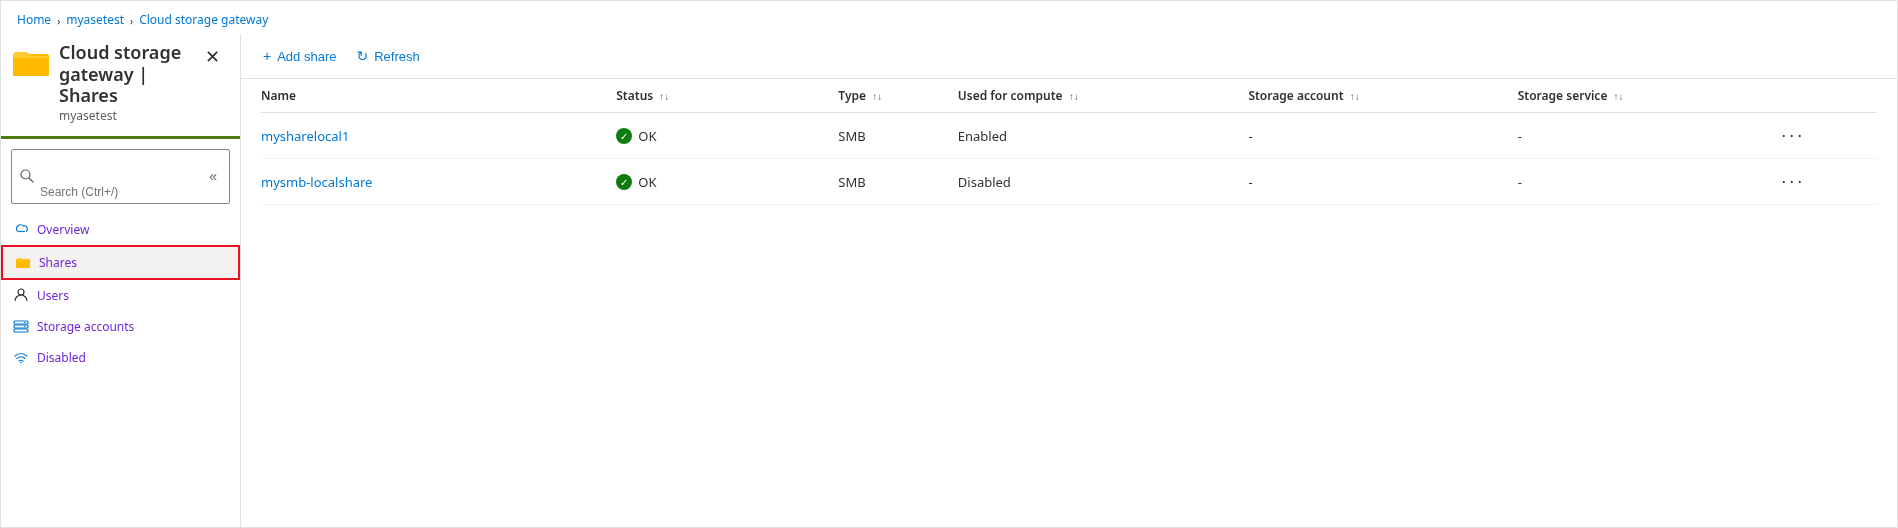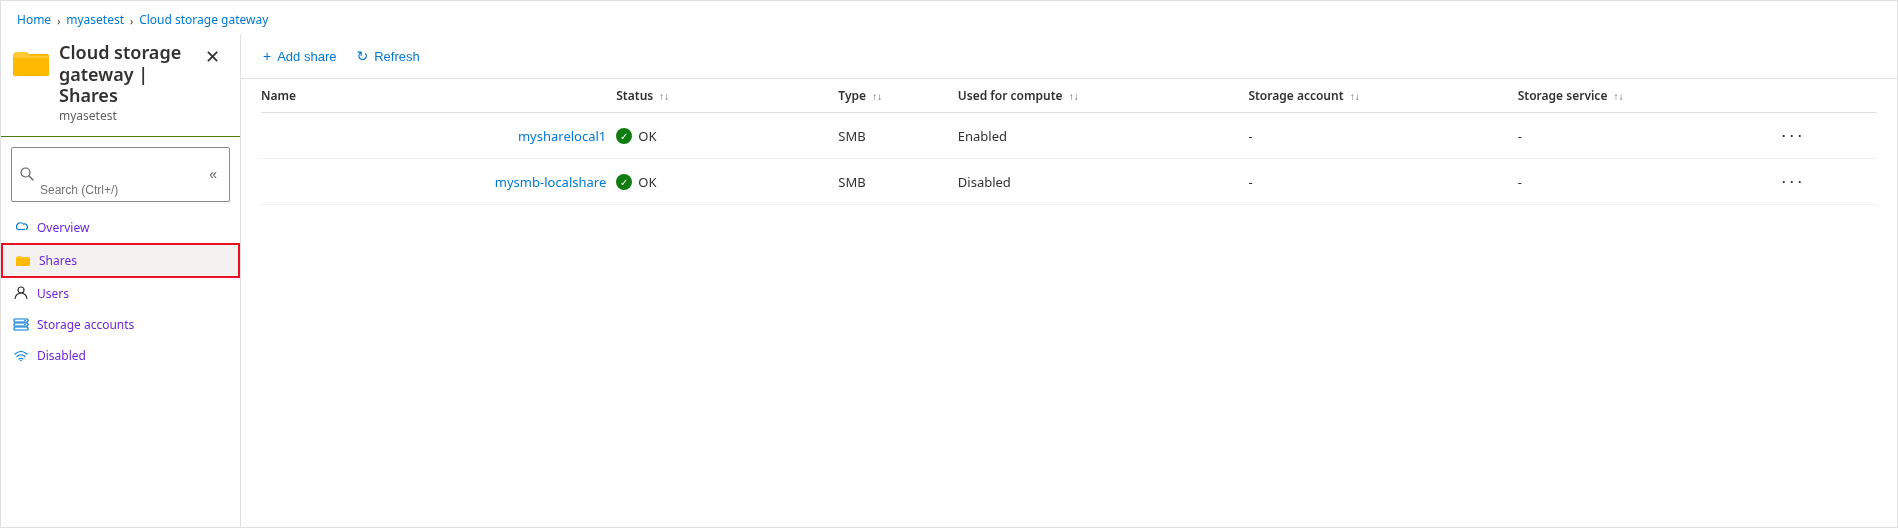--- a/index.html
+++ b/index.html
@@ -47,21 +47,21 @@
       border-right: 1px solid #e0e0e0;
       display: flex;
       flex-direction: column;
       overflow: hidden;
     }
     .sidebar-header {
       padding: 8px 12px 12px 12px;
       display: flex;
       align-items: flex-start;
       gap: 10px;
-      border-bottom: 1px solid #4d7c0f;
+      border-bottom: 3px solid #4d7c0f;
     }
     .folder-icon {
       width: 36px;
       height: 36px;
       flex-shrink: 0;
       margin-top: 2px;
     }
     .sidebar-title-block h1 {
       font-size: 18px;
       font-weight: 600;
@@ -184,21 +184,21 @@
     }
     tbody tr {
       border-bottom: 1px solid #f3f2f1;
     }
     tbody td {
       padding: 10px 10px 10px 0;
       font-size: 13px;
       color: #323130;
       vertical-align: middle;
     }
-    .name-cell { color: #0078d4; font-weight: 400; min-width: 160px; text-align: right; }
+    .name-cell { color: #0078d4; font-weight: 400; min-width: 160px; }
     .status-cell { display: flex; align-items: center; gap: 6px; min-width: 90px; }
     .green-check {
       width: 16px;
       height: 16px;
       background: #107c10;
       border-radius: 50%;
       display: flex;
       align-items: center;
       justify-content: center;
       color: #fff;

